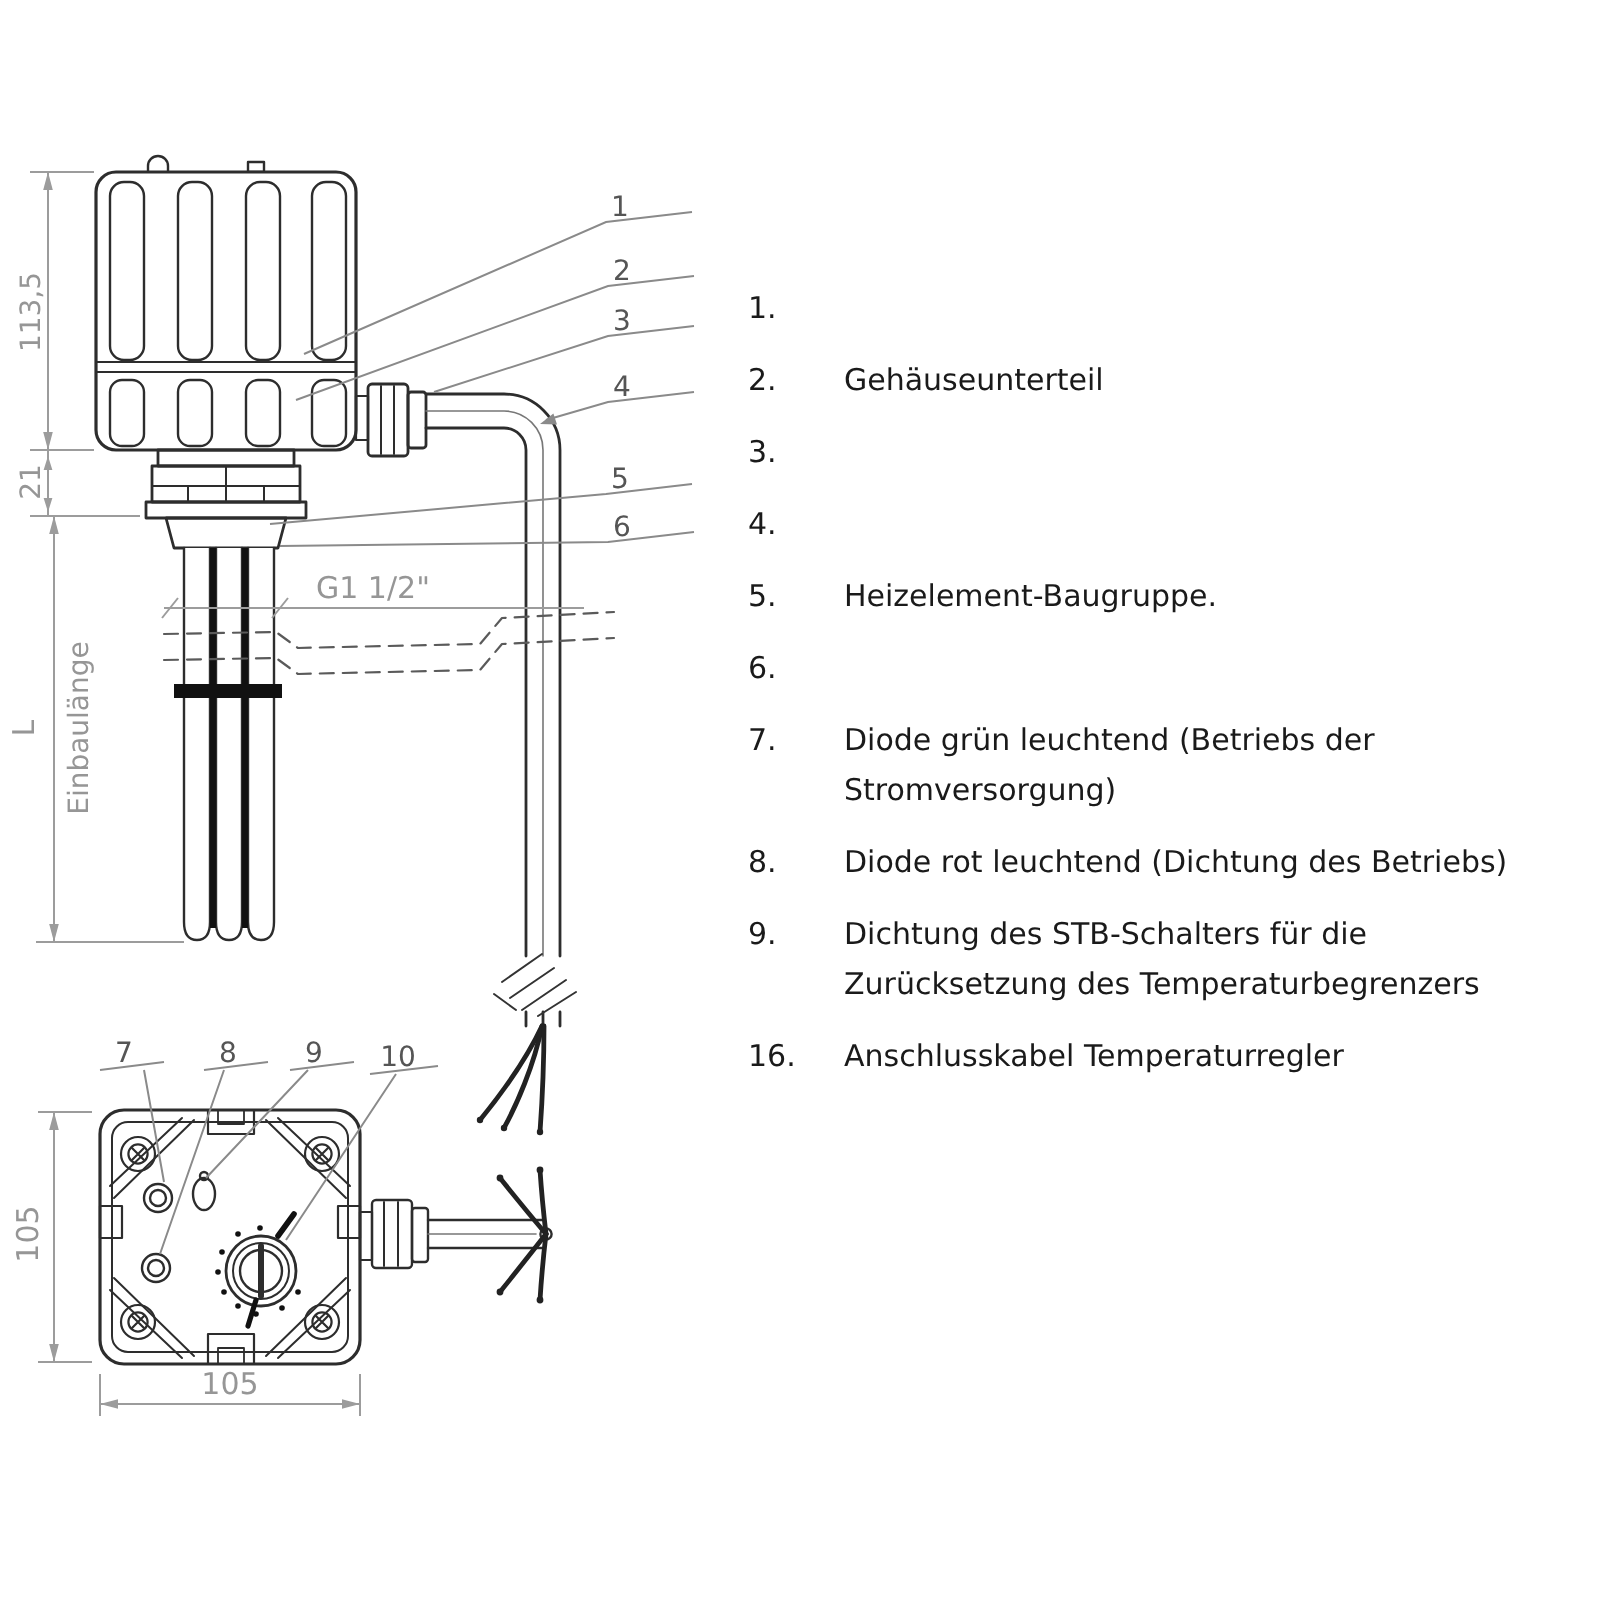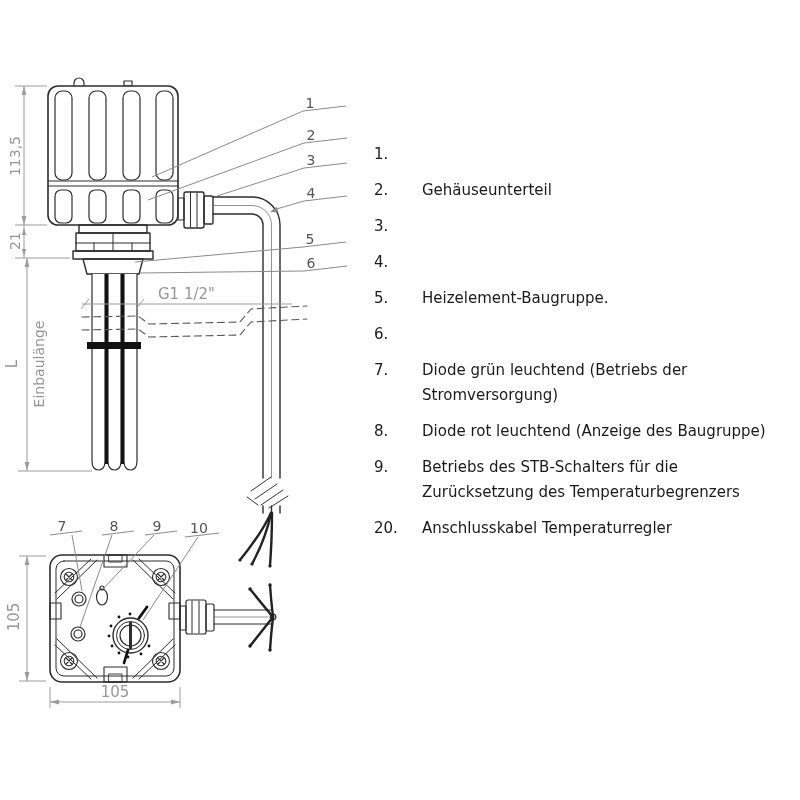--- a/index.html
+++ b/index.html
@@ -278,25 +278,25 @@
   </div>
   <div class="part-row">
     <span class="part-num">6.</span>
   </div>
   <div class="part-row">
     <span class="part-num">7.</span>
     <span class="part-label">Diode grün leuchtend (Betriebs der Stromversorgung)</span>
   </div>
   <div class="part-row">
     <span class="part-num">8.</span>
-    <span class="part-label">Diode rot leuchtend (Anzeige des Baugruppe)</span>
+    <span class="part-label">Diode rot leuchtend (Dichtung des Betriebs)</span>
   </div>
   <div class="part-row">
     <span class="part-num">9.</span>
-    <span class="part-label">Betriebs des STB-Schalters für die Zurücksetzung des Temperaturbegrenzers</span>
-  </div>
-  <div class="part-row">
-    <span class="part-num">20.</span>
+    <span class="part-label">Dichtung des STB-Schalters für die Zurücksetzung des Temperaturbegrenzers</span>
+  </div>
+  <div class="part-row">
+    <span class="part-num">16.</span>
     <span class="part-label">Anschlusskabel Temperaturregler</span>
   </div>
 </div>
 
 </div>
 
 </body></html>

